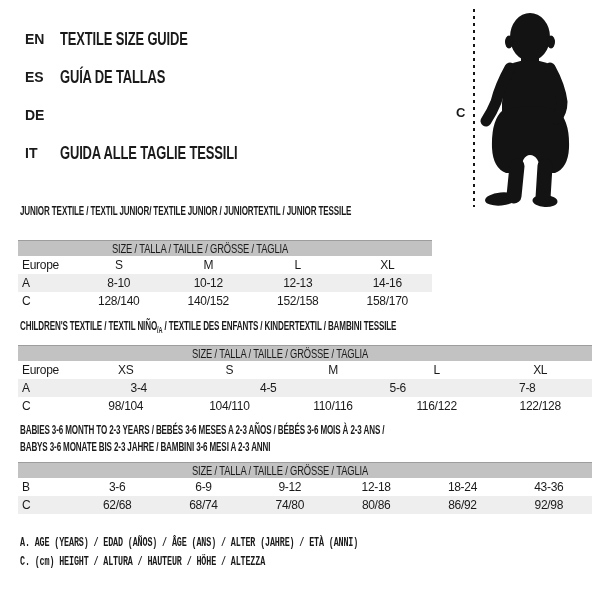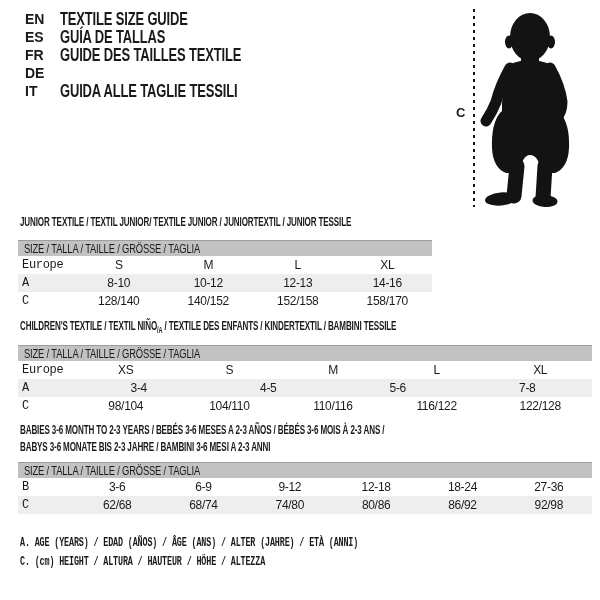--- a/index.html
+++ b/index.html
@@ -9,74 +9,70 @@
   }
   
   .cond{display:inline-block;transform-origin:0 50%;white-space:nowrap;letter-spacing:-0.2px;}
   .cond-lang{transform:scaleX(0.72);}
   .cond-title{transform:scaleX(0.62);}
   .cond-note{transform:scaleX(0.70);}
   .cond-bar{transform:scaleX(0.78);}
 
   
   .langs{position:absolute;left:25px;top:10px;}
-  .lang-row{display:flex;height:18px;align-items:center;}
+  .lang-row{display:flex;height:18px;align-items:center;margin-top:20px;}
   .lang-code{width:35px;font-weight:700;font-size:14px;flex:none;}
   .lang-title{font-weight:700;font-size:18px;text-align:right;}
 
   
   .figure{position:absolute;left:452px;top:5px;width:148px;height:203px;}
   .fig-label{position:absolute;left:4px;top:100px;font-weight:700;font-size:13px;}
   .dash-line{
     position:absolute;left:21px;top:4px;height:198px;width:2px;
     background:repeating-linear-gradient(to bottom,#151515 0 3px,transparent 3px 7px);
   }
   .figure svg{position:absolute;left:28px;top:3px;}
 
   
   .tbl-title{position:absolute;left:20px;font-weight:700;font-size:13px;line-height:17px;}
-  .title-1{top:213px;}
+  .title-1{top:202px;}
   .title-2{top:317px;}
   .title-3{top:421px;}
   .sub{font-size:9px;vertical-align:-3px;}
 
   
   .tbl{position:absolute;left:18px;}
   .tbl-1{top:240px;width:414px;}
   .tbl-2{top:345px;width:574px;}
   .tbl-3{top:462px;width:574px;}
   .bar{
     height:16px;background:#c2c2c2;border-top:1px solid #9d9d9d;
-    display:flex;align-items:center;padding-left:6px;font-size:12px;box-sizing:border-box;
+    display:flex;align-items:center;font-size:12px;box-sizing:border-box;justify-content:center;
   }
   .row{display:flex;height:18px;align-items:center;font-size:12px;letter-spacing:-0.3px;}
-  .row .lbl{width:52px;padding-left:4px;flex:none;font-family:Liberation Mono, monospace;}
+  .row .lbl{width:52px;padding-left:4px;flex:none;}
   .row .cell{flex:1;text-align:center;}
   .row.alt{background:#eeeeee;}
 
   
   .footnotes{position:absolute;left:20px;top:534px;font-weight:700;font-size:12px;line-height:19px;font-family:Liberation Mono, monospace;}
 </style>
 </head>
 <body>
 
 <div class="canvas">
 
   <div class="langs">
     <div class="lang-row">
       <span class="lang-code">EN</span>
       <span class="lang-title"><span class="cond cond-lang">TEXTILE SIZE GUIDE</span></span>
     </div>
     <div class="lang-row">
       <span class="lang-code">ES</span>
       <span class="lang-title"><span class="cond cond-lang">GUÍA DE TALLAS</span></span>
-    </div>
-    <div class="lang-row">
-      <span class="lang-code">FR</span>
-      <span class="lang-title"><span class="cond cond-lang">GUIDE DES TAILLES TEXTILE</span></span>
     </div>
     <div class="lang-row">
       <span class="lang-code">DE</span>
     </div>
     <div class="lang-row">
       <span class="lang-code">IT</span>
       <span class="lang-title"><span class="cond cond-lang">GUIDA ALLE TAGLIE TESSILI</span></span>
     </div>
   </div>
 
@@ -173,21 +169,21 @@
     <div class="bar">
       <span class="cond cond-bar">SIZE / TALLA / TAILLE / GRÖSSE / TAGLIA</span>
     </div>
     <div class="row">
       <span class="lbl">B</span>
       <span class="cell">3-6</span>
       <span class="cell">6-9</span>
       <span class="cell">9-12</span>
       <span class="cell">12-18</span>
       <span class="cell">18-24</span>
-      <span class="cell">27-36</span>
+      <span class="cell">43-36</span>
     </div>
     <div class="row alt">
       <span class="lbl">C</span>
       <span class="cell">62/68</span>
       <span class="cell">68/74</span>
       <span class="cell">74/80</span>
       <span class="cell">80/86</span>
       <span class="cell">86/92</span>
       <span class="cell">92/98</span>
     </div>

